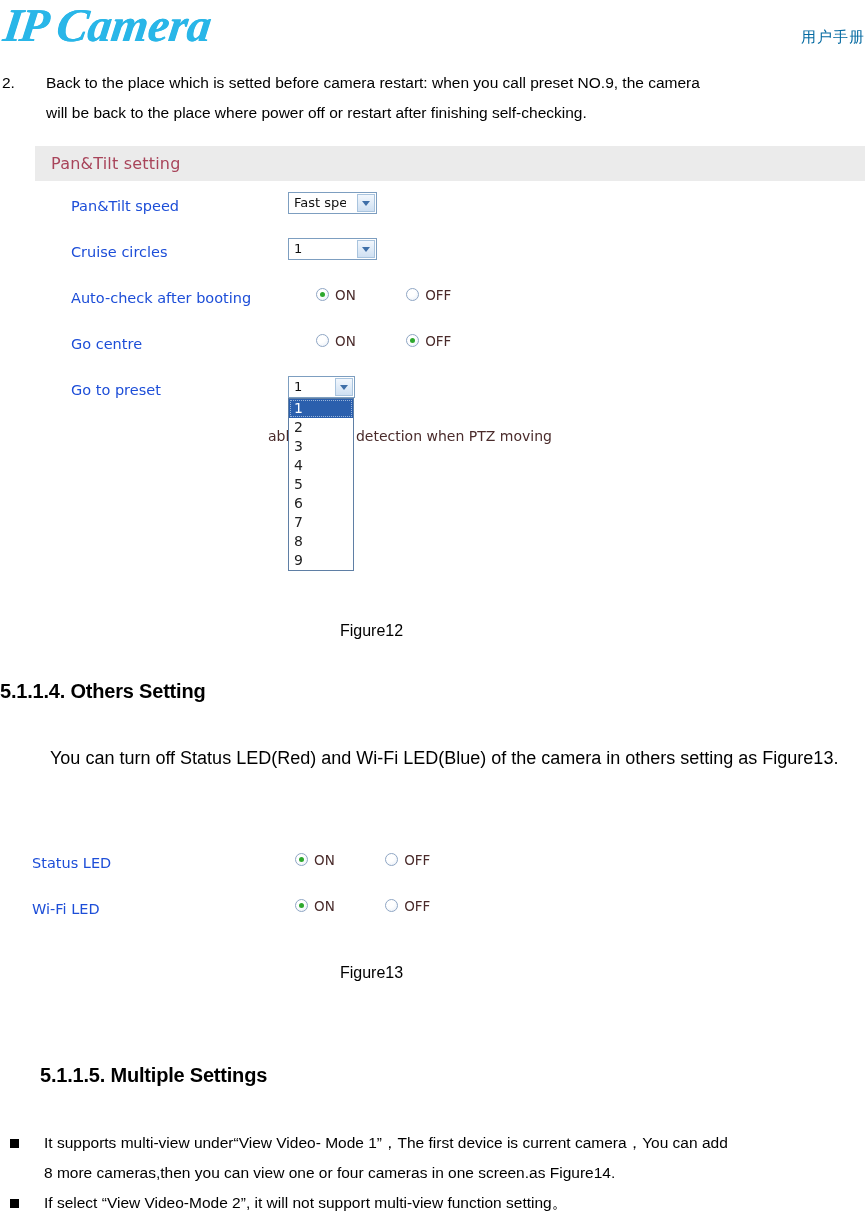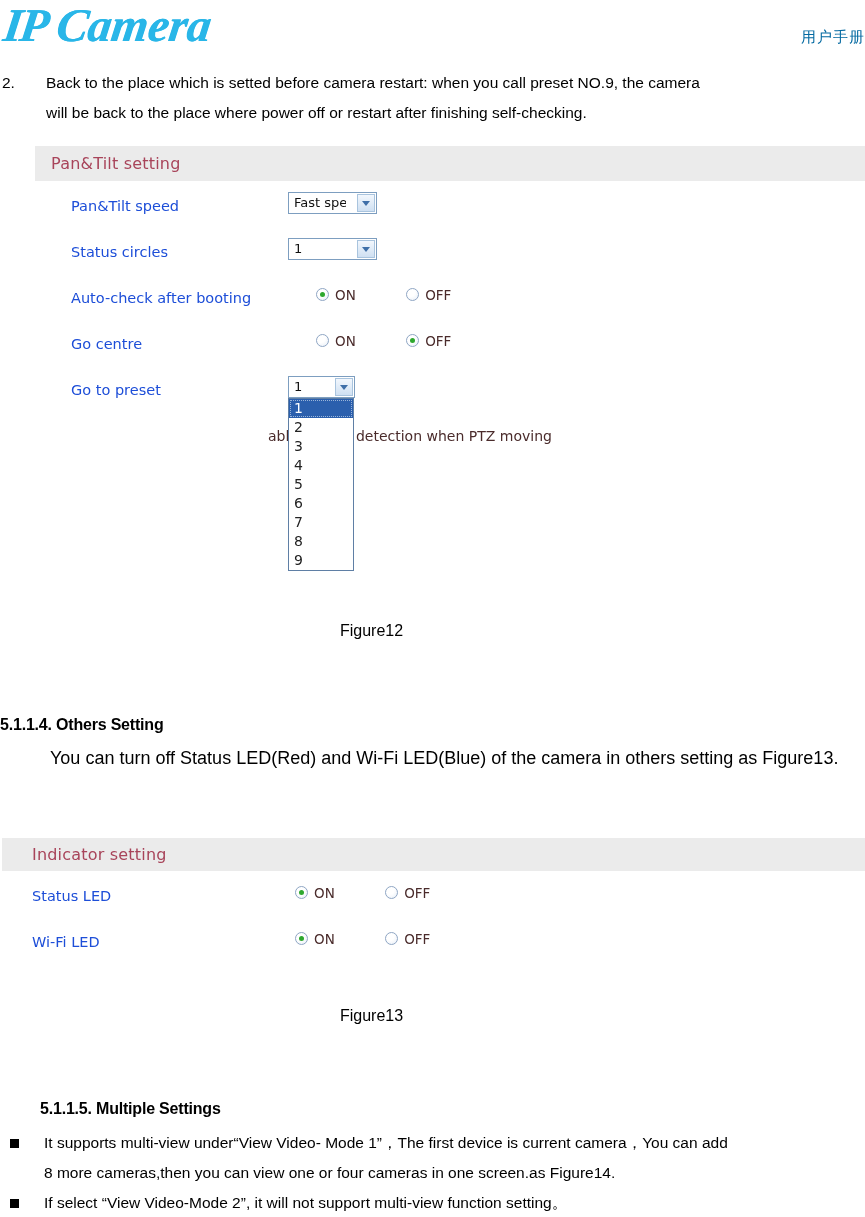--- a/index.html
+++ b/index.html
@@ -230,32 +230,31 @@
   
   .fig-cap {
     position: absolute;
     width: 743px;
     text-align: center;
     font-size: 16px;
     font-family: "Liberation Sans", sans-serif;
     color: #000;
   }
   .fig12 { top: 622px; }
-  .fig13 { top: 1007px; }
+  .fig13 { top: 964px; }
 
   
   .h-sec {
     position: absolute;
     left: 0px;
-    font-size: 16px;
+    font-size: 20px;
     font-weight: bold;
     font-family: "Liberation Sans", sans-serif;
     letter-spacing: -0.2px;
     white-space: nowrap;
-    margin-top: 36px;
   }
   .h-others { top: 680px; }
   .h-multiple { top: 1064px; padding-left: 40px; }
 
   .para-plain {
     position: absolute;
     left: 50px;
     top: 744px;
     width: 820px;
     font-size: 18px;
@@ -320,21 +319,21 @@
       <span class="flabel">Pan&amp;Tilt speed</span>
       <span class="fctl">
         <span class="sel sel-w1">
           <span class="sel-text">Fast speed</span>
           <span class="sel-arrow"></span>
         </span>
       </span>
     </div>
 
     <div class="frow">
-      <span class="flabel">Status circles</span>
+      <span class="flabel">Cruise circles</span>
       <span class="fctl">
         <span class="sel sel-w2">
           <span class="sel-text">1</span>
           <span class="sel-arrow"></span>
         </span>
       </span>
     </div>
 
     <div class="frow">
       <span class="flabel">Auto-check after booting</span>
@@ -382,23 +381,20 @@
   <div class="dd-item">8</div>
   <div class="dd-item">9</div>
 </div>
 
 <div class="fig-cap fig12">Figure12</div>
 
 <div class="h-sec h-others">5.1.1.4. Others Setting</div>
 <div class="para-plain">You can turn off Status LED(Red) and Wi-Fi LED(Blue) of the camera in others setting as Figure13.</div>
 
 <div class="panel-ind">
-  <div class="panel-bar">
-    <span class="panel-bar-title">Indicator setting</span>
-  </div>
   <div class="form-rows">
 
     <div class="frow">
       <span class="flabel">Status LED</span>
       <span class="fctl">
         <span class="radio-group">
           <span class="radio-wrap"><span class="radio on"></span><span class="rlabel">ON</span></span>
           <span class="radio-wrap"><span class="radio"></span><span class="rlabel">OFF</span></span>
         </span>
       </span>

